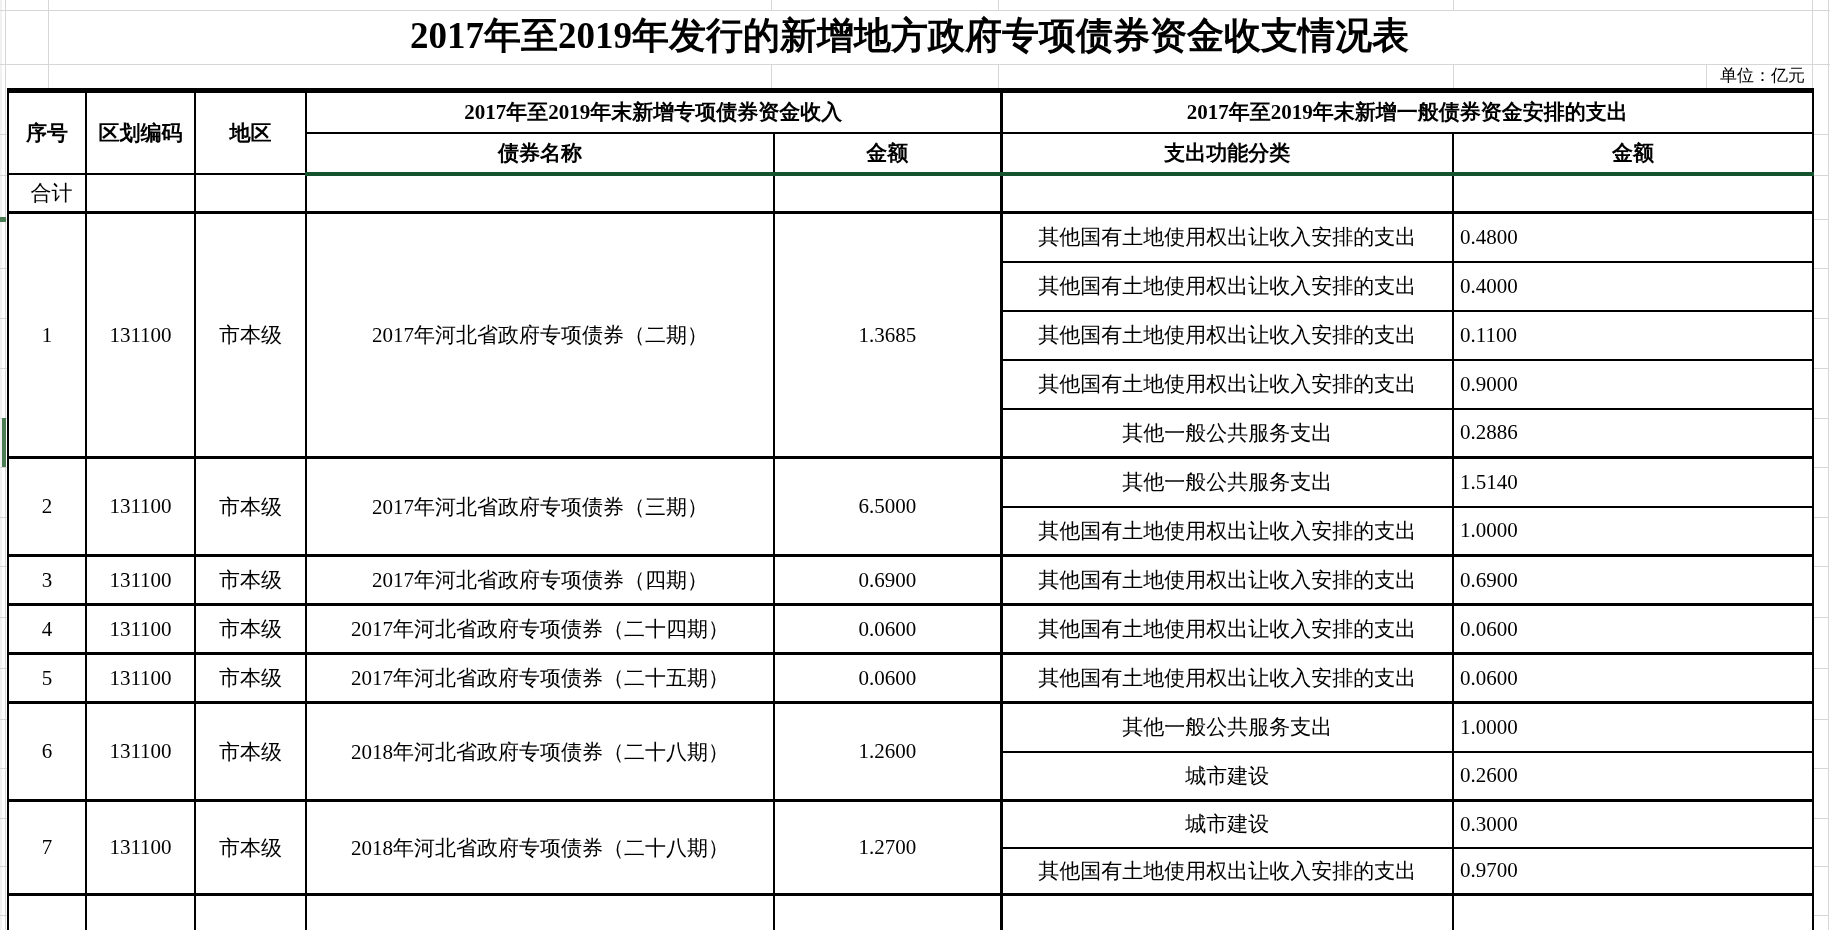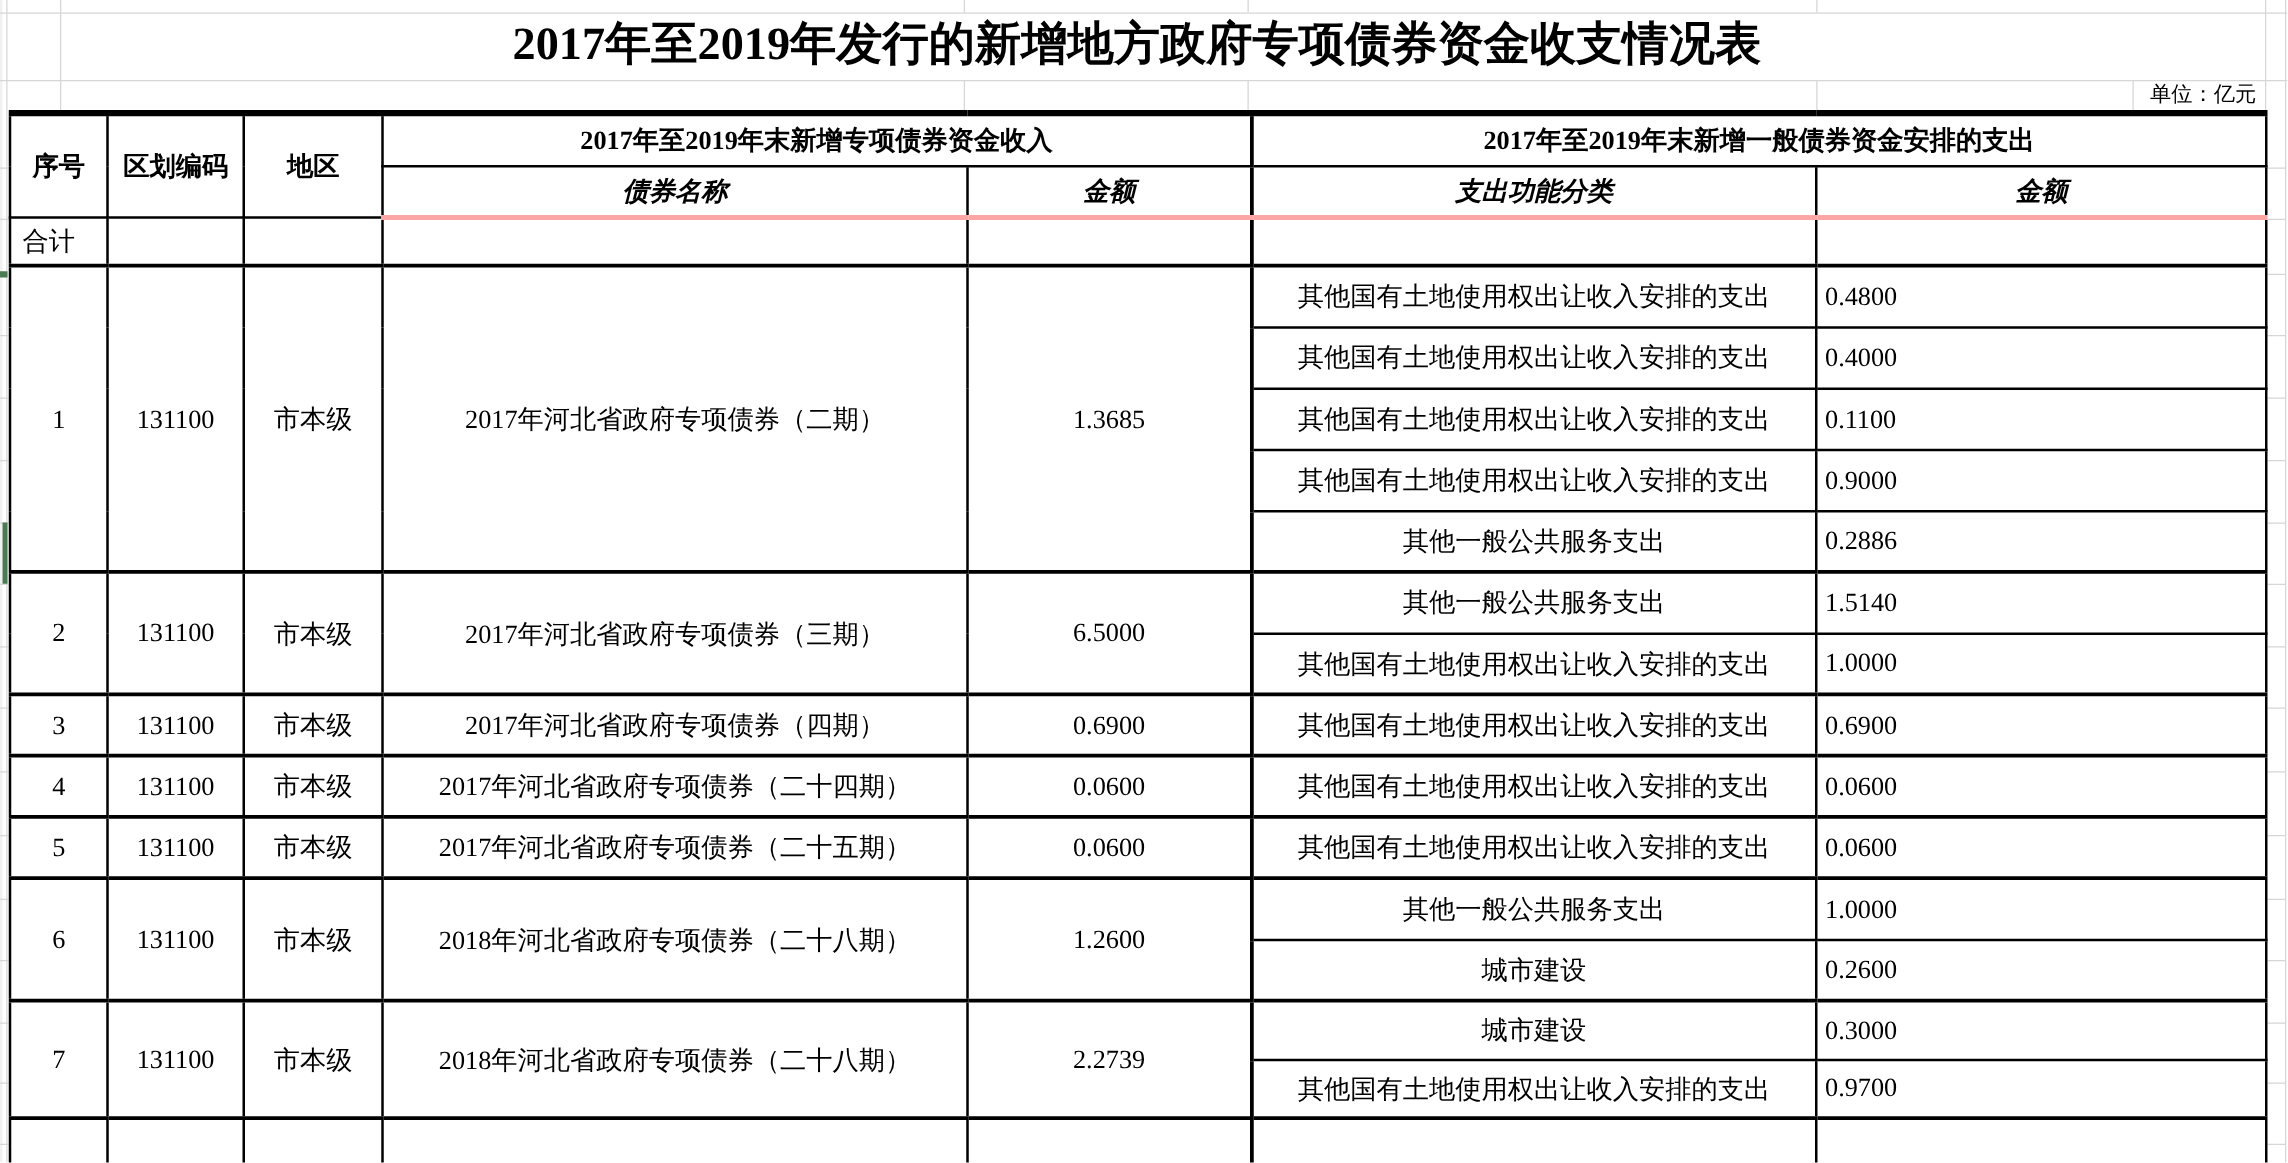--- a/index.html
+++ b/index.html
@@ -61,25 +61,25 @@
   #bond-table td, #bond-table th {
     border: 2px solid #000;
     text-align: center;
     vertical-align: middle;
     font-size: 21px;
     padding: 0;
     overflow: hidden;
     white-space: nowrap;
   }
   #bond-table th { font-weight: bold; }
-  #bond-table tr.hdr2 th { border-bottom: 4px solid #fca5a5; font-style: italic; }
+  #bond-table tr.hdr2 th { border-bottom: 4px solid #14532d; }
   #bond-table tr.block-start td { border-top: 3px solid #000; }
   #bond-table td.sec-div, #bond-table th.sec-div { border-left: 3px solid #000; }
   #bond-table td.amt { text-align: left; padding-left: 6px; }
-  #bond-table td.lbl { text-align: left; padding-left: 9px; }
+  #bond-table td.lbl { text-align: center; padding-left: 9px; }
 </style>
 </head>
 <body>
 
 <div id="edge-strip" class="abs"></div>
 <div id="grid-overlay">
     <div class="hline" style="top: 10px;"></div>
     <div class="hline" style="top: 64px;"></div>
     <div class="vline" style="left: 5px; top: 0px; height: 930px;"></div>
     <div class="vline" style="left: 48px; top: 0px; height: 88px;"></div>
@@ -250,21 +250,21 @@
     <tr style="height:49px">
       <td class="sec-div">城市建设</td>
       <td class="amt">0.2600</td>
     </tr>
 
     <tr class="block-start" style="height:47px">
       <td rowspan="2">7</td>
       <td rowspan="2">131100</td>
       <td rowspan="2">市本级</td>
       <td rowspan="2">2018年河北省政府专项债券（二十八期）</td>
-      <td rowspan="2">2.2739</td>
+      <td rowspan="2">1.2700</td>
       <td class="sec-div">城市建设</td>
       <td class="amt">0.3000</td>
     </tr>
     <tr style="height:47px">
       <td class="sec-div">其他国有土地使用权出让收入安排的支出</td>
       <td class="amt">0.9700</td>
     </tr>
 
     <tr class="block-start" style="height:40px">
       <td></td>

